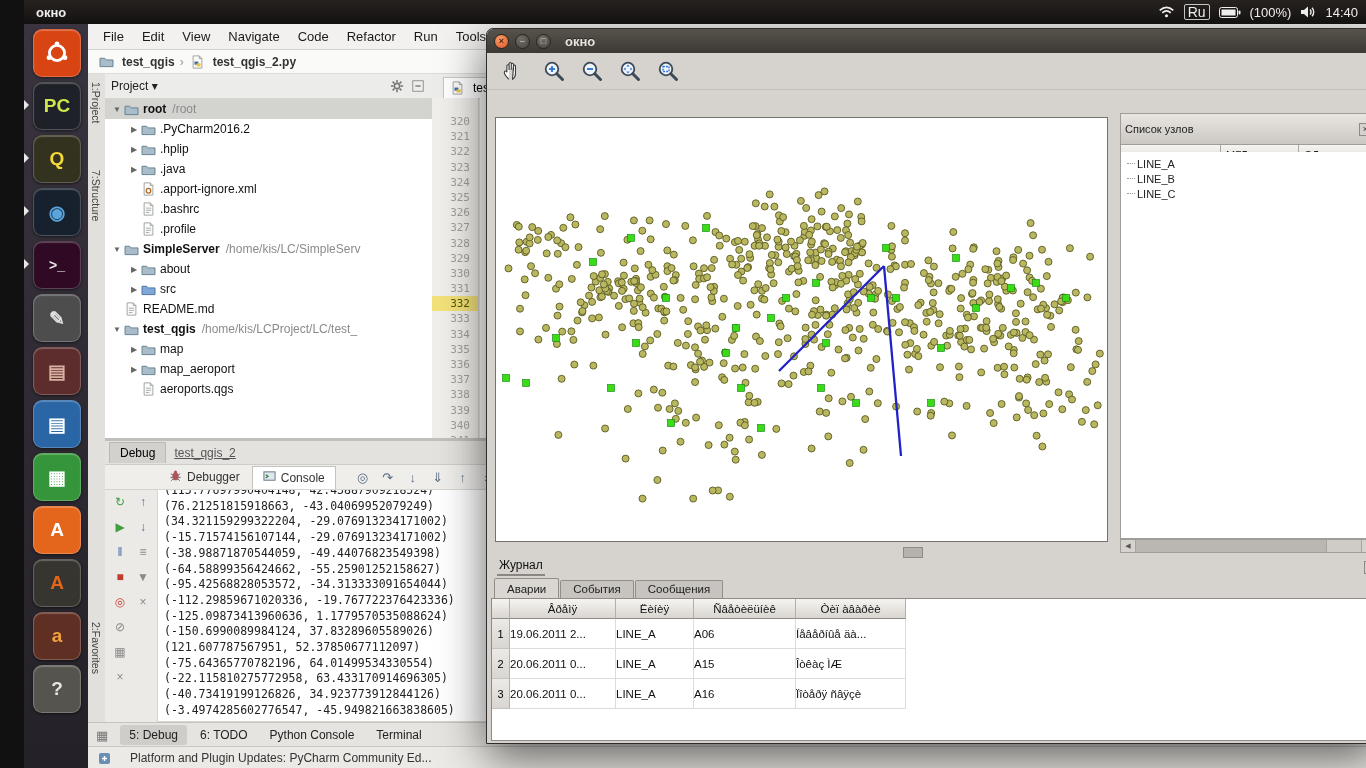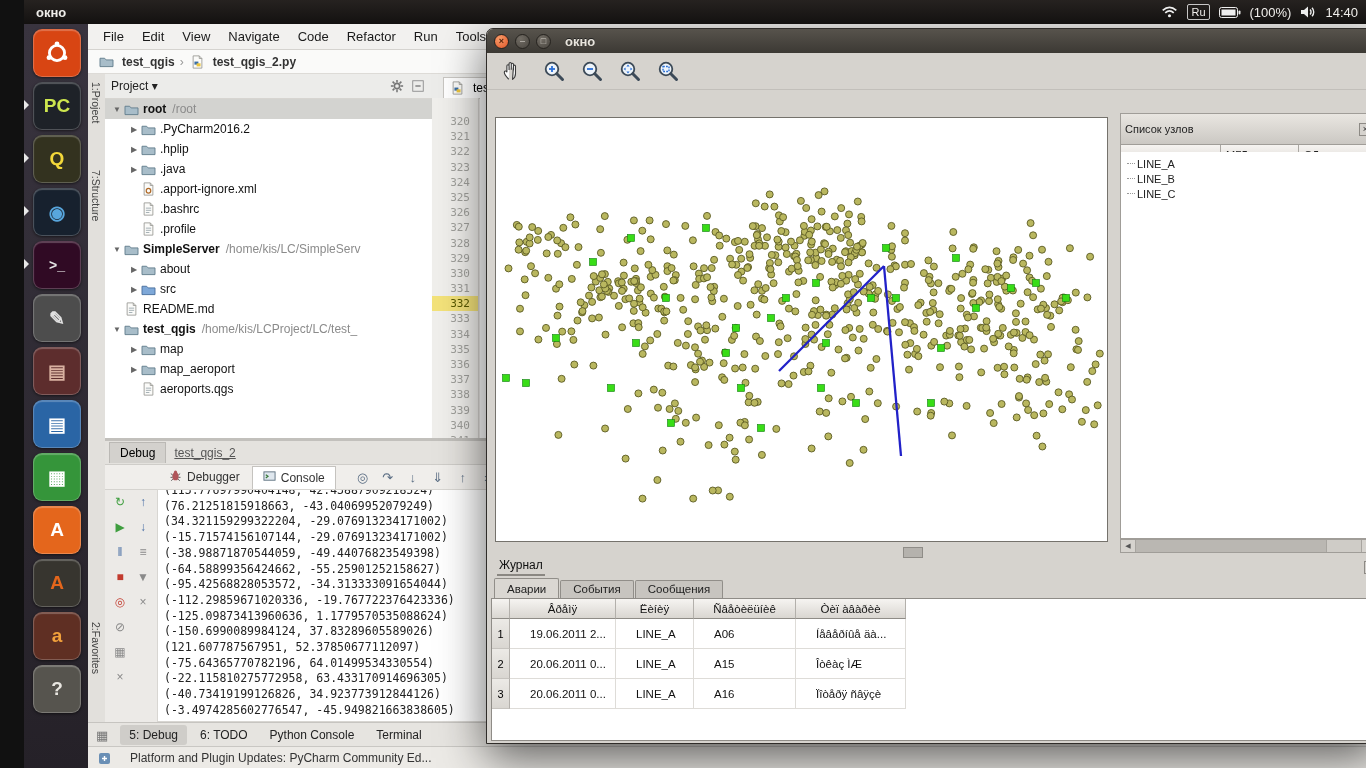--- a/index.html
+++ b/index.html
@@ -5,21 +5,21 @@
   html,body{margin:0;padding:0;background:#111;}
   #screen{position:relative;width:1366px;height:768px;overflow:hidden;background:#3b82f6;
           font-family:"Liberation Sans",sans-serif;margin-left:24px;-webkit-font-smoothing:antialiased;}
 
   
   .topbar{position:absolute;left:0;top:0;width:1366px;height:24px;z-index:30;
           background:linear-gradient(#262220,#131110);color:#efedea;display:flex;align-items:center;}
   .wtitle{margin-left:12px;font-size:13px;font-weight:bold;}
   .tb-right{margin-left:auto;display:flex;align-items:center;gap:9px;margin-right:8px;font-size:13px;}
   .tb-ic{display:flex;align-items:center;}
-  .kb{border:1px solid rgba(255,255,255,.75);border-radius:2px;padding:0 3px;font-size:11px;line-height:14px;}
+  .kb{border:1px solid rgba(255,255,255,.75);border-radius:2px;padding:0 3px;font-size:14px;line-height:14px;}
 
   
   .launcher{position:absolute;left:0;top:24px;width:64px;height:744px;z-index:20;
             background:linear-gradient(180deg,#39343f,#252128);}
   .l-item{position:relative;width:46px;height:46px;margin:5px 0 0 9px;border-radius:9px;
           display:flex;align-items:center;justify-content:center;font-weight:bold;font-size:19px;
           border:1px solid rgba(255,255,255,.22);
           box-shadow:inset 0 1px 1px rgba(255,255,255,.25),0 1px 3px rgba(0,0,0,.55);}
   .l-marker{position:absolute;left:-10px;top:17px;width:0;height:0;border-left:5px solid #e8e8e8;
             border-top:5px solid transparent;border-bottom:5px solid transparent;}
@@ -142,21 +142,21 @@
            margin-right:1px;border-radius:2px 2px 0 0;color:#222;}
   .log-tab.active{background:#dad7d2;padding-top:4px;}
   .log-table{position:absolute;left:0;right:0;top:41px;bottom:0;background:#fff;border:1px solid #8f8c87;box-sizing:border-box;overflow:hidden;}
   .lt-headrow{display:flex;height:20px;}
   .lt-h{background:linear-gradient(#f6f4f1,#d9d6d1);border-right:1px solid #b3b0ab;border-bottom:1px solid #8f8c87;
         font-size:11.5px;display:flex;align-items:center;justify-content:center;color:#111;box-sizing:border-box;}
   .lt-row{display:flex;height:30px;}
   .lt-rn{background:linear-gradient(#eceae6,#d9d6d1);border-right:1px solid #b3b0ab;border-bottom:1px solid #c6c3be;
          display:flex;align-items:center;justify-content:center;font-size:11px;box-sizing:border-box;}
   .lt-c{border-right:1px solid #dedcd8;border-bottom:1px solid #dedcd8;font-size:11.5px;display:flex;align-items:center;
-        padding-left:20px;box-sizing:border-box;color:#111;overflow:hidden;white-space:nowrap;}
+        padding-left:0;box-sizing:border-box;color:#111;overflow:hidden;white-space:nowrap;}
 </style>
 </head>
 <body>
 
 <div id="screen">
 
   <div class="topbar">
     <span class="wtitle">окно</span>
     <div class="tb-right">
       <span class="tb-ic">

